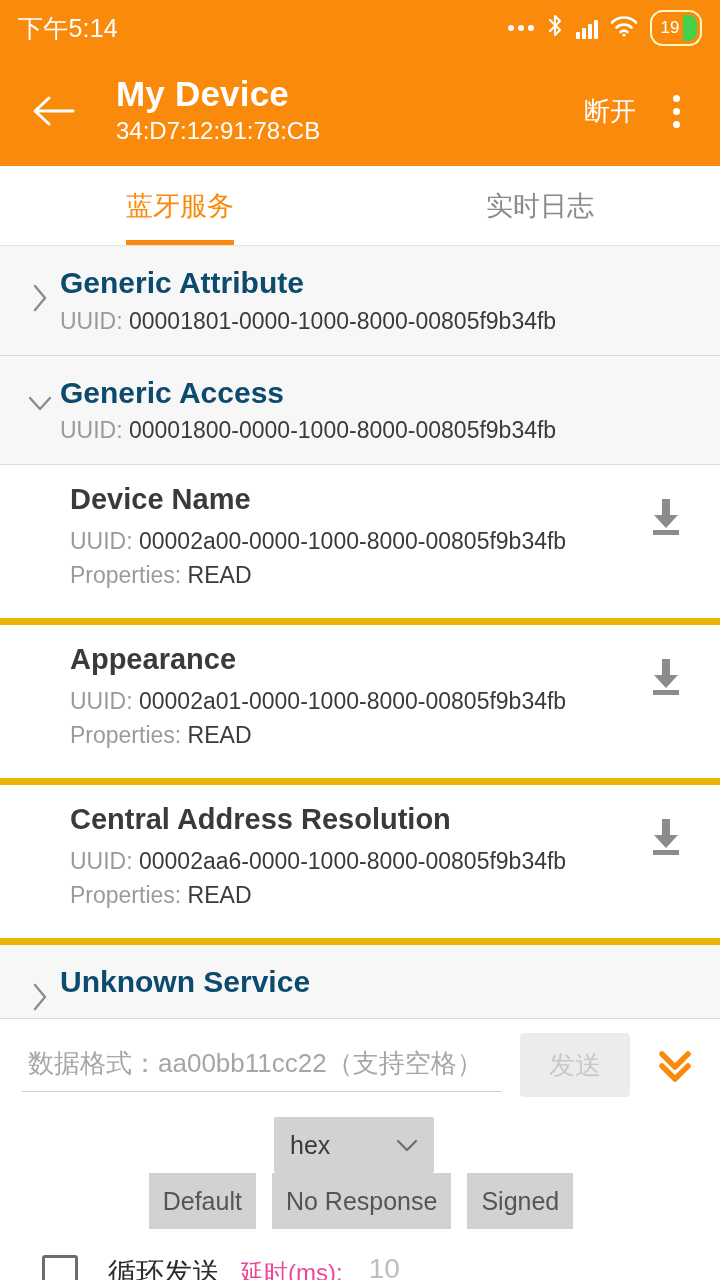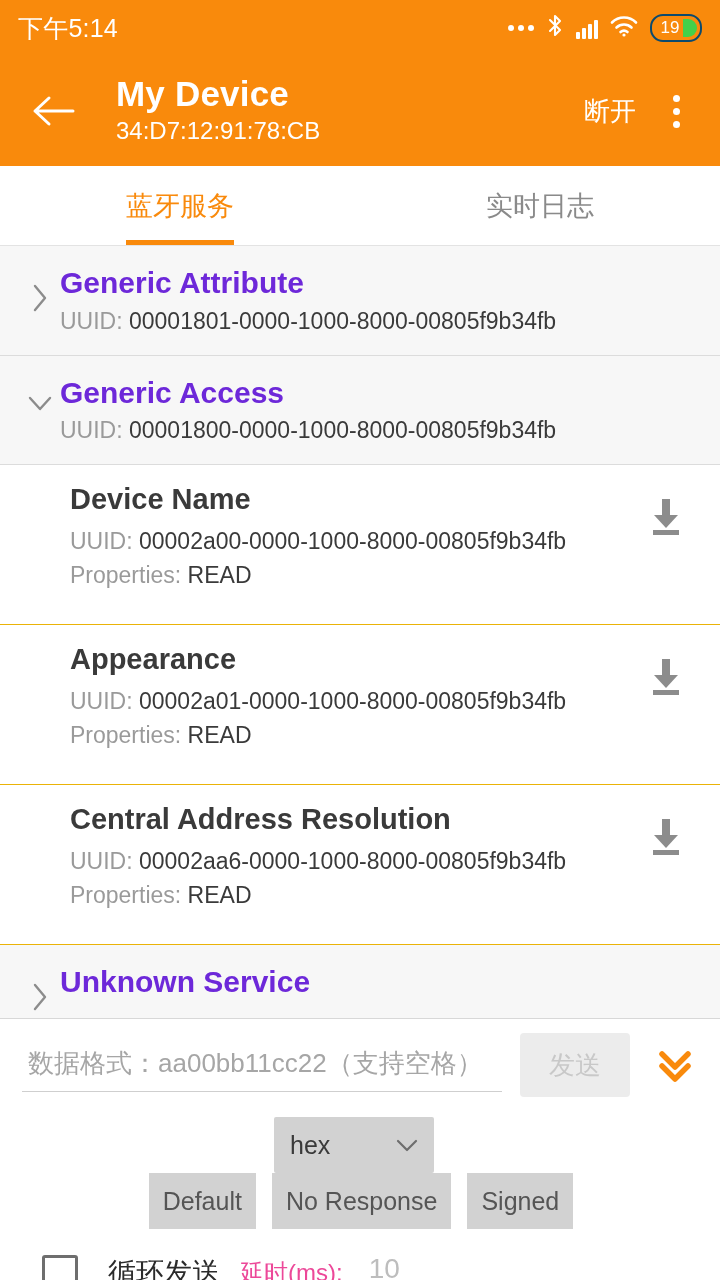--- a/index.html
+++ b/index.html
@@ -21,21 +21,21 @@
   .status-icons { display:flex; align-items:center; gap: 11px; }
   .dots-icon { display:flex; gap:4px; align-items:center; }
   .dots-icon i { width:6px; height:6px; background:#fff; border-radius:50%; display:block; }
   .sig-icon { display:flex; align-items:flex-end; gap:2px; height:22px; }
   .sig-icon i { width:4px; background:#fff; display:block; border-radius:1px; }
   .sig-icon i:nth-child(1){height:7px}
   .sig-icon i:nth-child(2){height:11px}
   .sig-icon i:nth-child(3){height:15px}
   .sig-icon i:nth-child(4){height:19px}
   .batt {
-    width:52px; height:28px; border:2px solid #0c4a6e; border-radius:13px;
+    width:52px; height:36px; border:2px solid #fef9c3; border-radius:13px;
     display:flex; align-items:center; position:relative; padding:2px;
   }
   .batt .lvl { position:absolute; right:3px; top:3px; bottom:3px; width:14px; background:#43D04A; border-radius:0 9px 9px 0; }
   .batt .num { font-size:17px; color:#fff; width:100%; text-align:center; position:relative; z-index:2; padding-right:12px;}
 
   
   .appbar {
     background:#F98A0C; height:110px; display:flex; align-items:center;
     padding: 0 22px 0 26px; color:#fff; position:relative;
   }
@@ -65,26 +65,26 @@
 
   
   .list { position:absolute; top:246px; left:0; right:0; bottom:0; background:#fff; overflow:hidden;}
   .service-row {
     background:#F7F7F7; border-bottom:1px solid #DCDCDC;
     padding: 18px 20px 20px 20px; display:flex; align-items:flex-start; cursor:pointer;
     min-height: 104px;
   }
   .chev { width:40px; flex:0 0 40px; display:flex; align-items:center; justify-content:center; padding-top:18px;}
   .svc-text { flex:1 1 auto; min-width:0; }
-  .svc-name { font-size:30px; font-weight:700; color:#6d28d9; line-height:1.25; }
+  .svc-name { font-size:30px; font-weight:700; color:#0c4a6e; line-height:1.25; }
   .svc-uuid { font-size:23px; color:#9A9A9A; margin-top:6px; }
   .svc-uuid b { color:#3A3A3A; font-weight:400; }
 
   .char-row {
-    background:#fff; border-bottom:1px solid #eab308;
+    background:#fff; border-bottom:7px solid #eab308;
     padding: 16px 24px 2px 70px; display:flex; align-items:flex-start; cursor:pointer;
     min-height:160px;
   }
   .char-text { flex:1 1 auto; min-width:0;}
   .char-name { font-size:29px; font-weight:700; color:#3A3A3A; line-height:1.3; }
   .char-uuid { font-size:23px; color:#9A9A9A; margin-top:9px;}
   .char-uuid b { color:#3A3A3A; font-weight:400;}
   .char-props { font-size:23px; color:#9A9A9A; margin-top:7px;}
   .char-props b { color:#3A3A3A; font-weight:400;}
   .dl-icon { width:60px; flex:0 0 60px; display:flex; align-items:flex-start; justify-content:center; padding-top:14px; cursor:pointer;}

